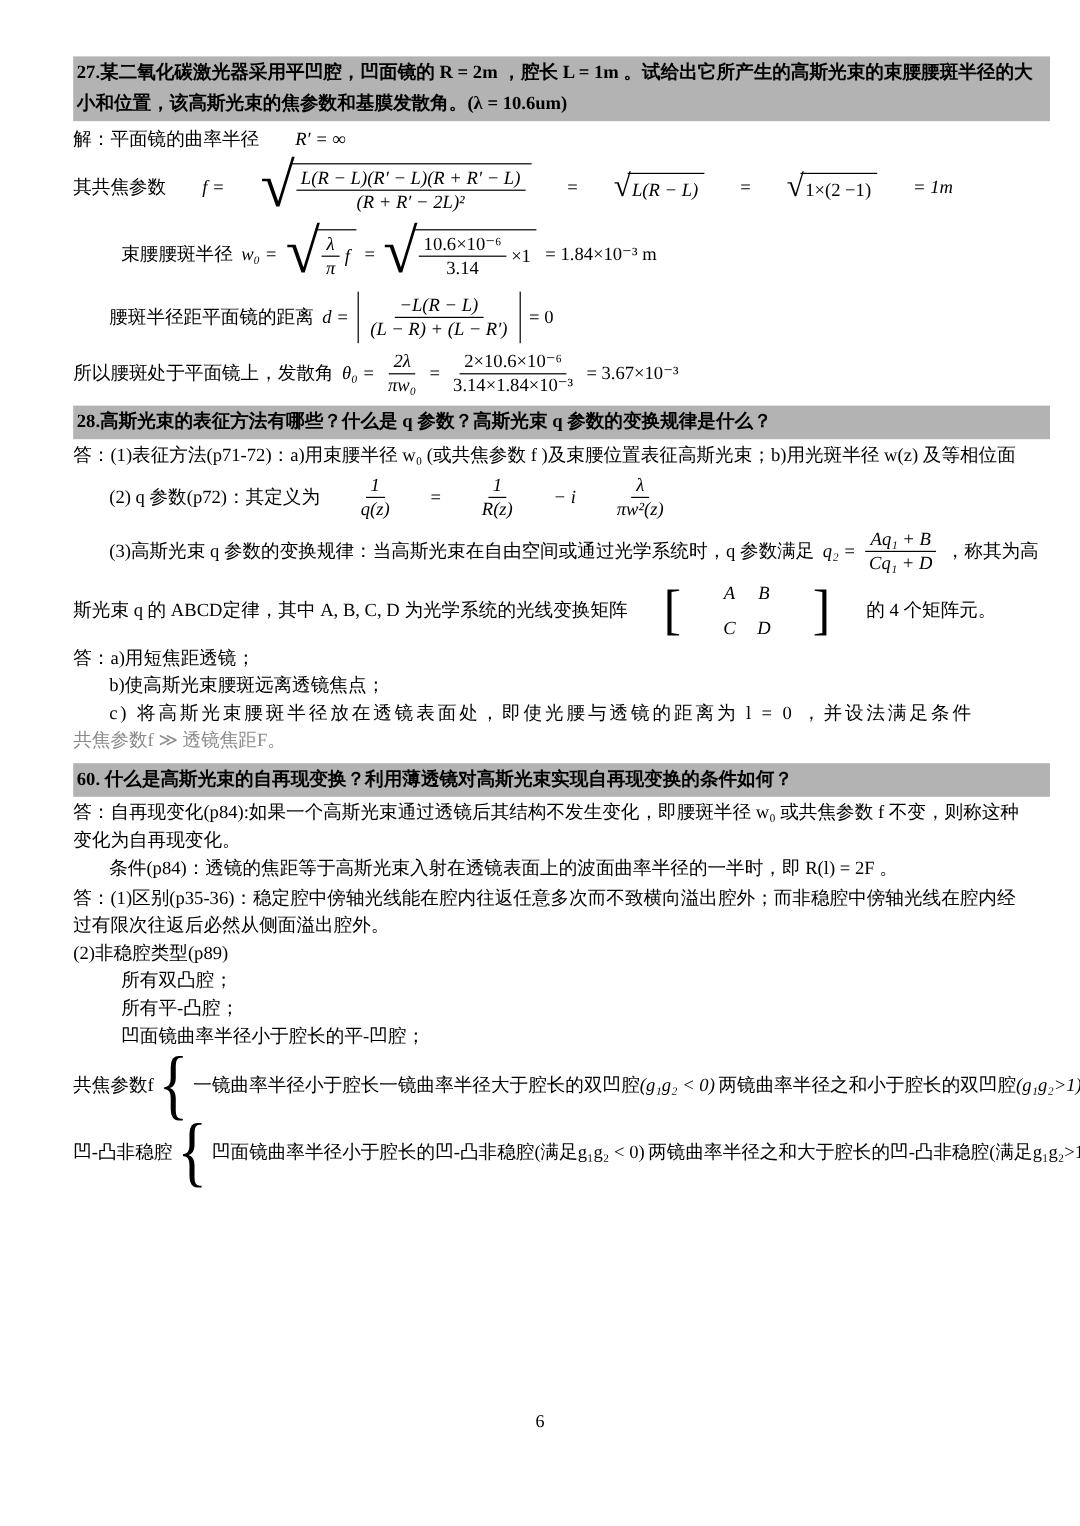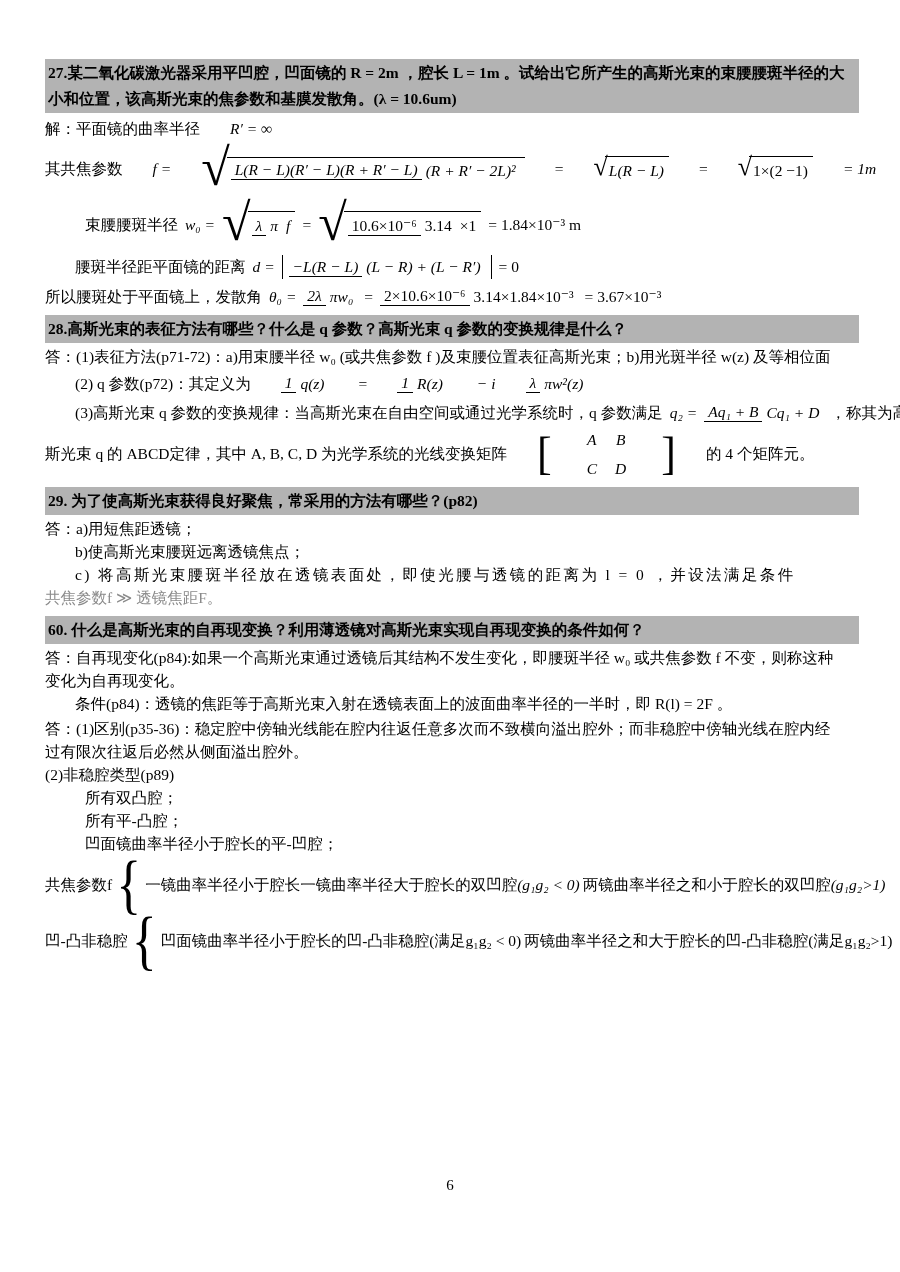--- a/index.html
+++ b/index.html
@@ -13,37 +13,37 @@
   .page{
     position:relative;
     width:900px;height:1272px;
     background:var(--page_bg);
     overflow:hidden;
     font-family:"Liberation Serif","DejaVu Serif",serif;
     color:var(--text);
     font-size:15.5px;
     line-height:23px;
   }
-  .content{position:absolute;left:45px;top:47px;width:814px;margin-top:12px;}
+  .content{position:absolute;left:61px;top:47px;width:814px;}
   .qheader{
     background:var(--header_bg);
     font-weight:bold;
     line-height:26px;
     padding:1px 3px;
     white-space:nowrap;
     overflow:hidden;
   }
   .qheader.single{margin-top:7px;}
   .line{white-space:nowrap;overflow:hidden;}
   .indent1{padding-left:30px;}
   .indent2{padding-left:40px;}
   
   .frow{display:flex;align-items:center;gap:7px;white-space:nowrap;}
   .mi{font-style:italic;}
-  .frac{display:inline-flex;flex-direction:row;align-items:center;vertical-align:middle;line-height:19px;}
+  .frac{display:inline-flex;flex-direction:column;align-items:center;vertical-align:middle;line-height:19px;}
   .frac .num{padding:0 4px;border-bottom:1.3px solid var(--text);}
   .frac .den{padding:0 4px;}
   .sqrt{display:inline-flex;align-items:center;}
   .sqrt .rad{line-height:0.95;font-weight:400;margin-right:-3px;transform:translateY(-1px);}
   .sqrt.big .rad{font-size:52px;}
   .sqrt.med .rad{font-size:26px;}
   .sqrt .bod{border-top:1.4px solid var(--text);padding:2px 5px 0 4px;display:inline-flex;align-items:center;gap:4px;}
   .abs{display:inline-flex;align-items:center;padding:2px 6px;border-left:1.4px solid var(--text);border-right:1.4px solid var(--text);}
   .bracket{font-size:44px;line-height:0.85;font-weight:400;transform:scaleY(1.05);}
   .mgrid{display:grid;grid-template-columns:auto auto;column-gap:18px;row-gap:6px;padding:0 5px;text-align:center;font-style:italic;}
@@ -190,23 +190,20 @@
       <span class="mgrid">
         <span>A</span>
         <span>B</span>
         <span>C</span>
         <span>D</span>
       </span>
       <span class="bracket">]</span>
       <span>的 4 个矩阵元。</span>
     </div>
 
-    <div class="qheader single">
-      <div class="line">29. 为了使高斯光束获得良好聚焦，常采用的方法有哪些？(p82)</div>
-    </div>
     <div class="line mt2">答：a)用短焦距透镜；</div>
     <div class="line indent1">b)使高斯光束腰斑远离透镜焦点；</div>
     <div class="line indent1 justified">c) 将高斯光束腰斑半径放在透镜表面处，即使光腰与透镜的距离为 l = 0 ，并设法满足条件</div>
     <div class="line muted">共焦参数f ≫ 透镜焦距F。</div>
 
     <div class="qheader single">
       <div class="line">60. 什么是高斯光束的自再现变换？利用薄透镜对高斯光束实现自再现变换的条件如何？</div>
     </div>
     <div class="line mt2">答：自再现变化(p84):如果一个高斯光束通过透镜后其结构不发生变化，即腰斑半径 w₀ 或共焦参数 f 不变，则称这种</div>
     <div class="line">变化为自再现变化。</div>

